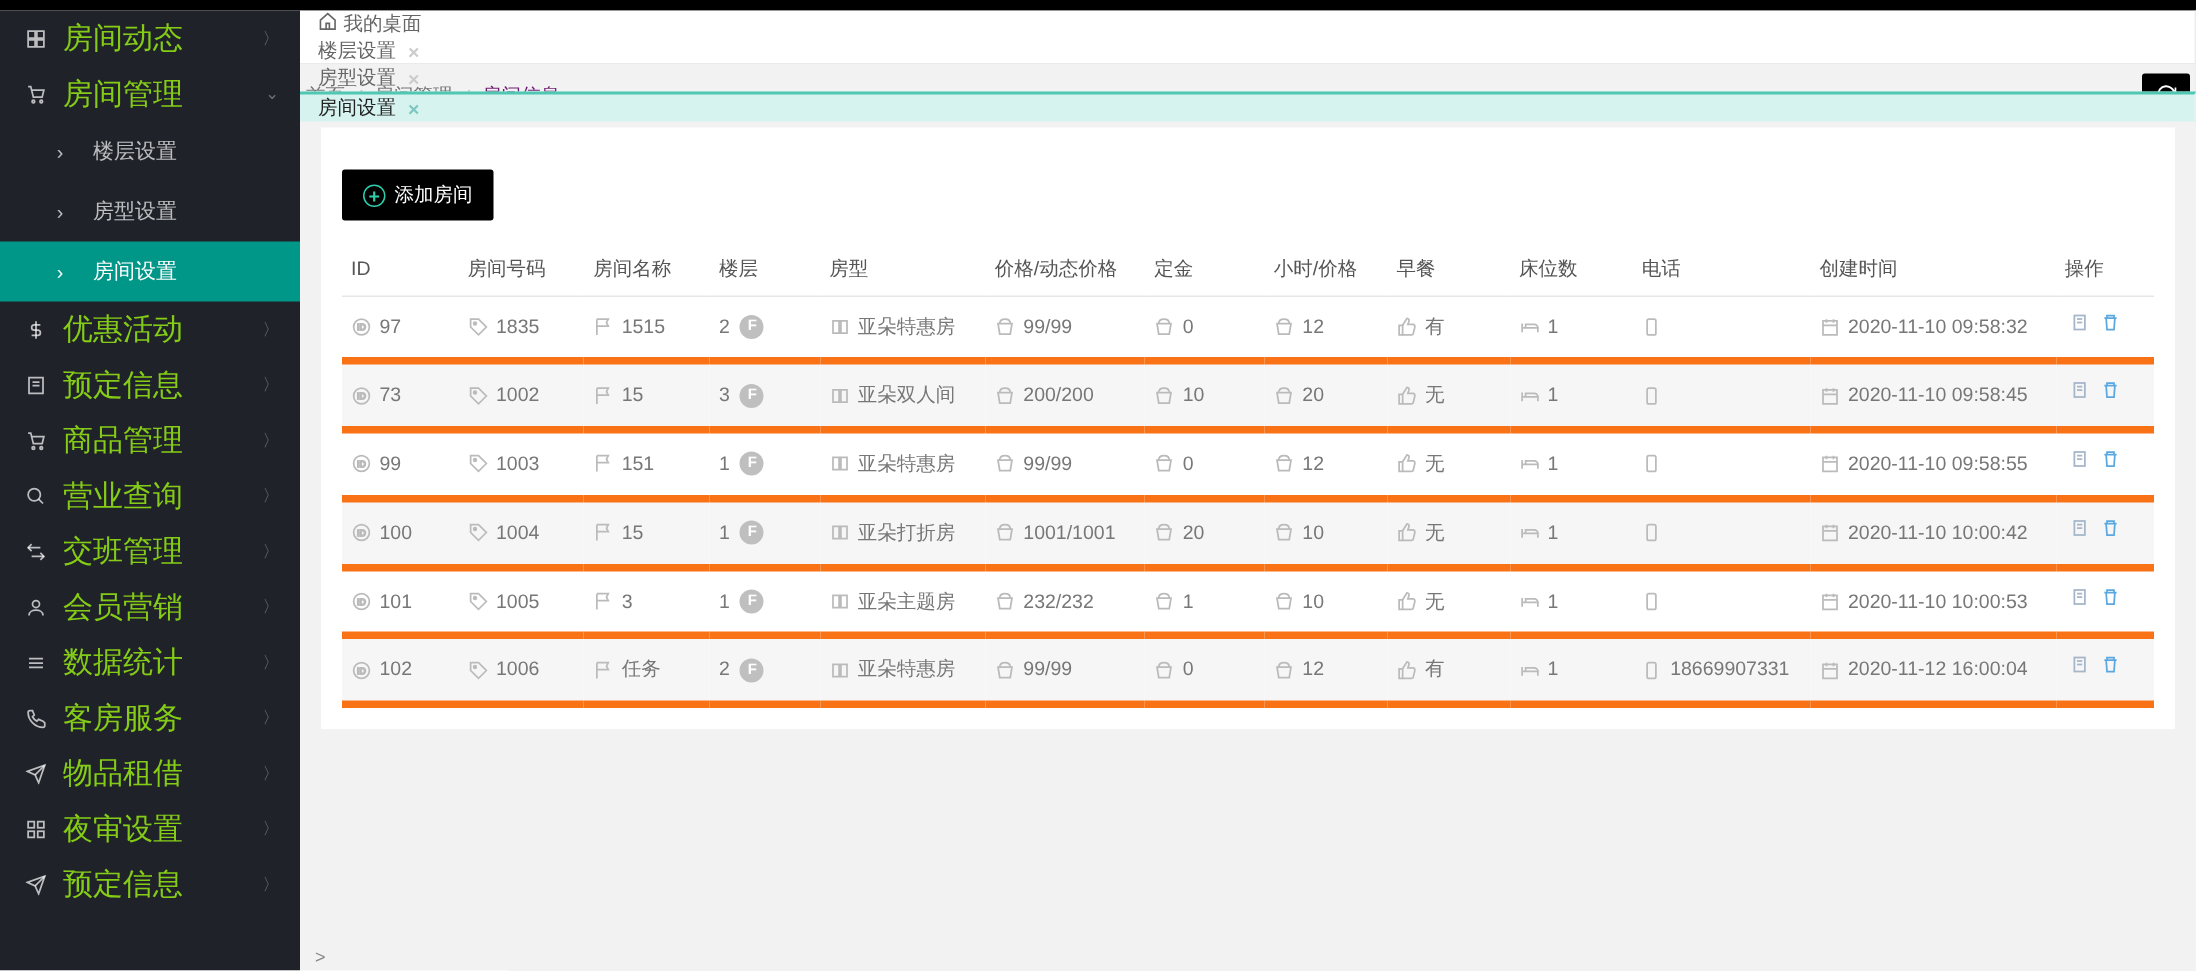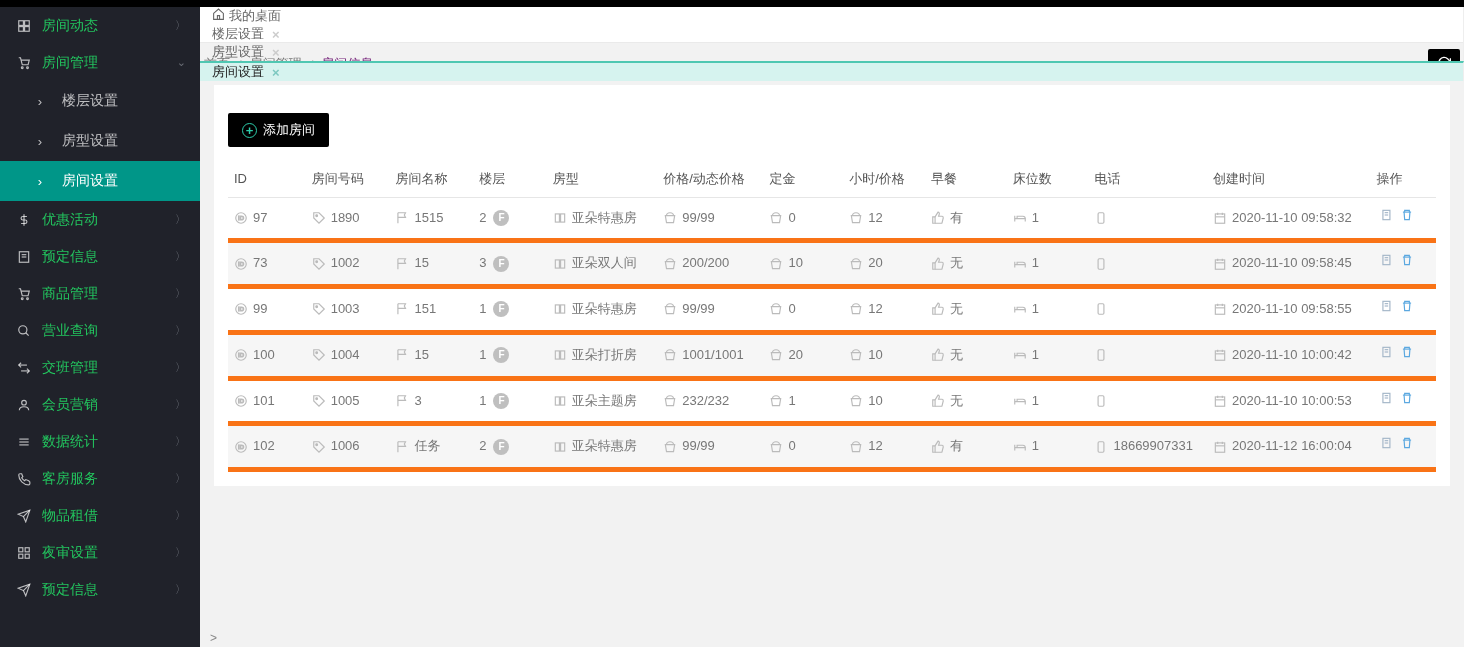--- a/index.html
+++ b/index.html
@@ -5,21 +5,21 @@
     * { margin: 0; padding: 0; box-sizing: border-box; font-family: "Microsoft YaHei", Arial, sans-serif; }
     body { background: #f2f2f2; color: #333; font-size: 13px; width: 1464px; height: 647px; overflow: hidden; position: relative; }
     
     .topbar { height: 7px; background: #000; width: 100%; }
     
     .layout { display: flex; height: calc(100% - 7px); }
     
     .sidebar { width: 200px; background: #20222a; color: #b4bbc7; flex-shrink: 0; overflow: hidden; }
     .nav-item { height: 37px; display: flex; align-items: center; padding: 0 14px; cursor: pointer; position: relative; color: rgba(255,255,255,0.7); }
     .nav-item .icon, .nav-sub .icon { width: 20px; display: inline-flex; justify-content: center; }
-    .nav-item .label { flex: 1; margin-left: 8px; color: #22c55e; font-size: 14px; }
+    .nav-item .label { flex: 1; margin-left: 8px; color: #84cc16; font-size: 20px; }
     .nav-item .arrow { font-size: 11px; color: #6b6f77; }
     .nav-sub { height: 40px; display: flex; align-items: center; padding: 0 14px 0 30px; cursor: pointer; color: rgba(255,255,255,0.7); }
     .nav-sub .label { flex: 1; margin-left: 12px; font-size: 14px; }
     .nav-sub.active { background: #009688; color: #fff; }
     
     .main { flex: 1; display: flex; flex-direction: column; overflow: hidden; }
     
     .tabs { height: 36px; background: #fff; display: flex; border-bottom: 1px solid #eaeaea; flex-direction: column; }
     .tab { padding: 0 18px 0 12px; height: 36px; display: flex; align-items: center; font-size: 13px; color: #666; border-right: 1px solid #eee; cursor: pointer; position: relative; }
     .tab.active { background: #d6f3ef; color: #222; border-top: 2px solid #4fc7b2; }
@@ -310,21 +310,21 @@
                 </div>
               </td>
               <td>
                 <div class="cell">
                   <span class="cell-ic">
                     <svg width="14" height="14" viewBox="0 0 24 24" fill="none" stroke="#bbb" stroke-width="2">
                       <path d="M21 12l-9 9-9-9V3h9z"></path>
                       <circle cx="8" cy="8" r="1.5" fill="#bbb"></circle>
                     </svg>
                   </span>
-                  <span>1890</span>
+                  <span>1835</span>
                 </div>
               </td>
               <td>
                 <div class="cell">
                   <span class="cell-ic">
                     <svg width="14" height="14" viewBox="0 0 24 24" fill="none" stroke="#bbb" stroke-width="2">
                       <path d="M5 3v18"></path>
                       <path d="M5 3h13l-2 4 2 4H5"></path>
                     </svg>
                   </span>

